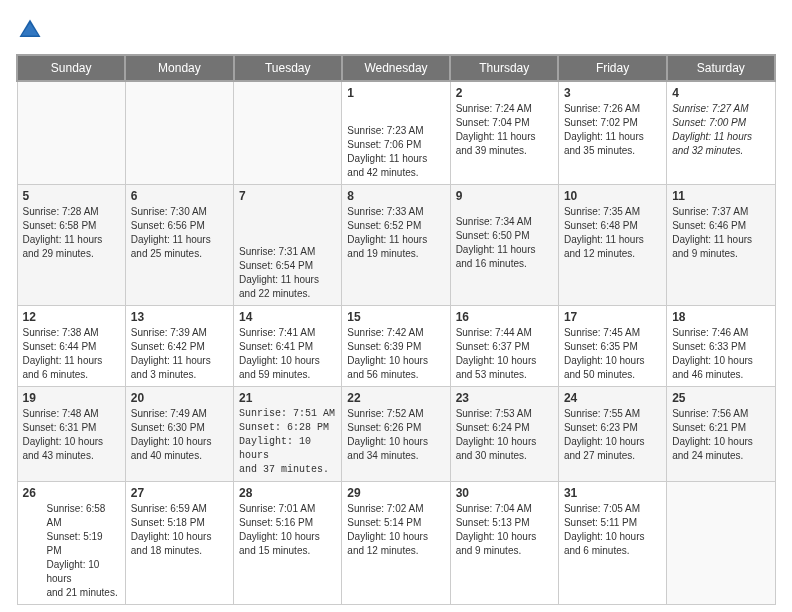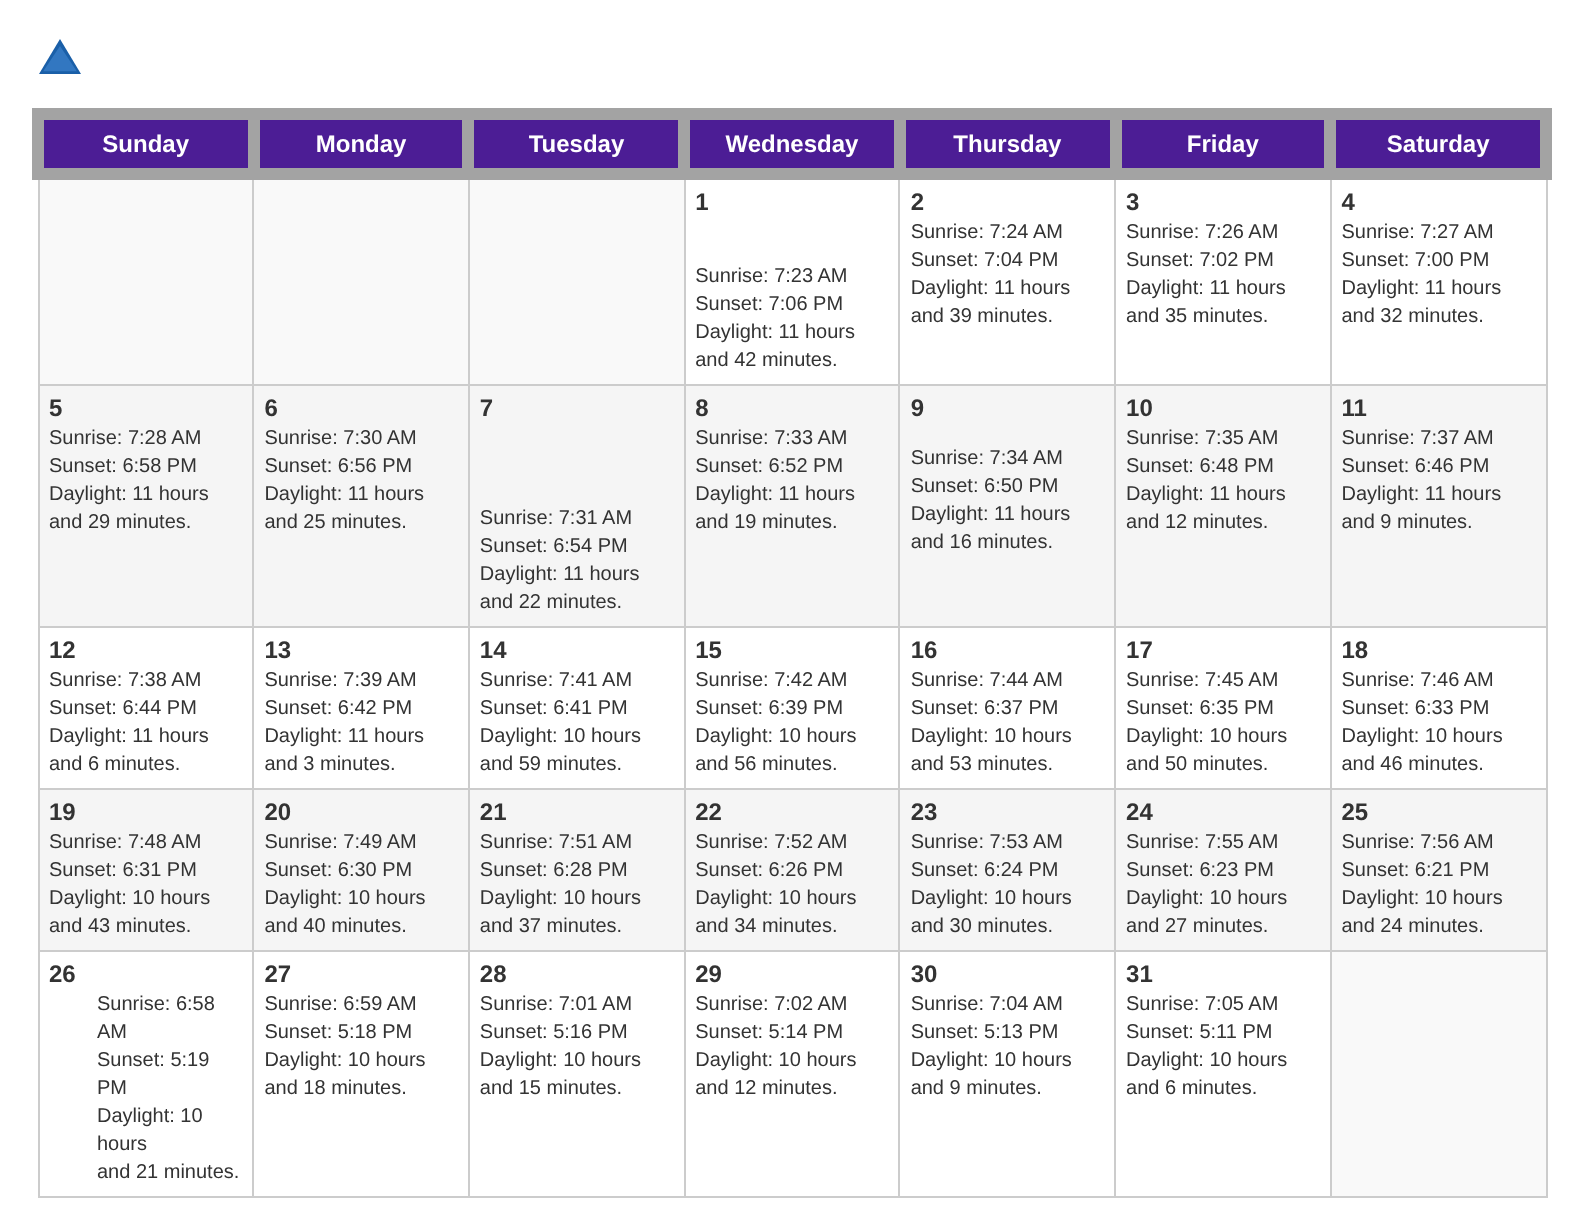--- a/index.html
+++ b/index.html
@@ -51,27 +51,27 @@
     .title-location {
       font-size: 15px;
       color: #444;
     }
     .calendar {
       width: 100%;
       border-collapse: collapse;
       border: 1px solid #ccc;
     }
     .calendar th {
-      background: #4c1d95;
+      background: #737373;
       color: #fff;
       font-size: 12px;
-      font-weight: bold;
+      font-weight: normal;
       text-align: center;
       padding: 5px 4px;
-      border: 6px solid #a3a3a3;
+      border: 2px solid #a3a3a3;
     }
     .calendar td {
       vertical-align: top;
       border: 1px solid #ccc;
       padding: 4px 5px;
       width: calc(100% / 7);
       min-height: 80px;
       font-size: 10.5px;
       color: #333;
       background: #fff;
@@ -150,21 +150,21 @@
         </td>
         <td>
           <span class="day-num">3</span>
           <div class="day-info" style="white-space: pre-line;">Sunrise: 7:26 AM
 Sunset: 7:02 PM
 Daylight: 11 hours
 and 35 minutes.</div>
         </td>
         <td>
           <span class="day-num">4</span>
-          <div class="day-info" style="white-space: pre-line;">Sunrise: 7:27 AM
+          <div class="day-info" style="white-space: pre-line; font-style: italic;">Sunrise: 7:27 AM
 Sunset: 7:00 PM
 Daylight: 11 hours
 and 32 minutes.</div>
         </td>
       </tr>
       <tr>
         <td>
           <span class="day-num">5</span>
           <div class="day-info" style="white-space: pre-line;">Sunrise: 7:28 AM
 Sunset: 6:58 PM
@@ -275,21 +275,21 @@
         </td>
         <td>
           <span class="day-num">20</span>
           <div class="day-info" style="white-space: pre-line;">Sunrise: 7:49 AM
 Sunset: 6:30 PM
 Daylight: 10 hours
 and 40 minutes.</div>
         </td>
         <td>
           <span class="day-num">21</span>
-          <div class="day-info" style="white-space: pre-line;">Sunrise: 7:51 AM
+          <div class="day-info" style="white-space: pre-line; font-family: Liberation Mono, monospace;">Sunrise: 7:51 AM
 Sunset: 6:28 PM
 Daylight: 10 hours
 and 37 minutes.</div>
         </td>
         <td>
           <span class="day-num">22</span>
           <div class="day-info" style="white-space: pre-line;">Sunrise: 7:52 AM
 Sunset: 6:26 PM
 Daylight: 10 hours
 and 34 minutes.</div>

